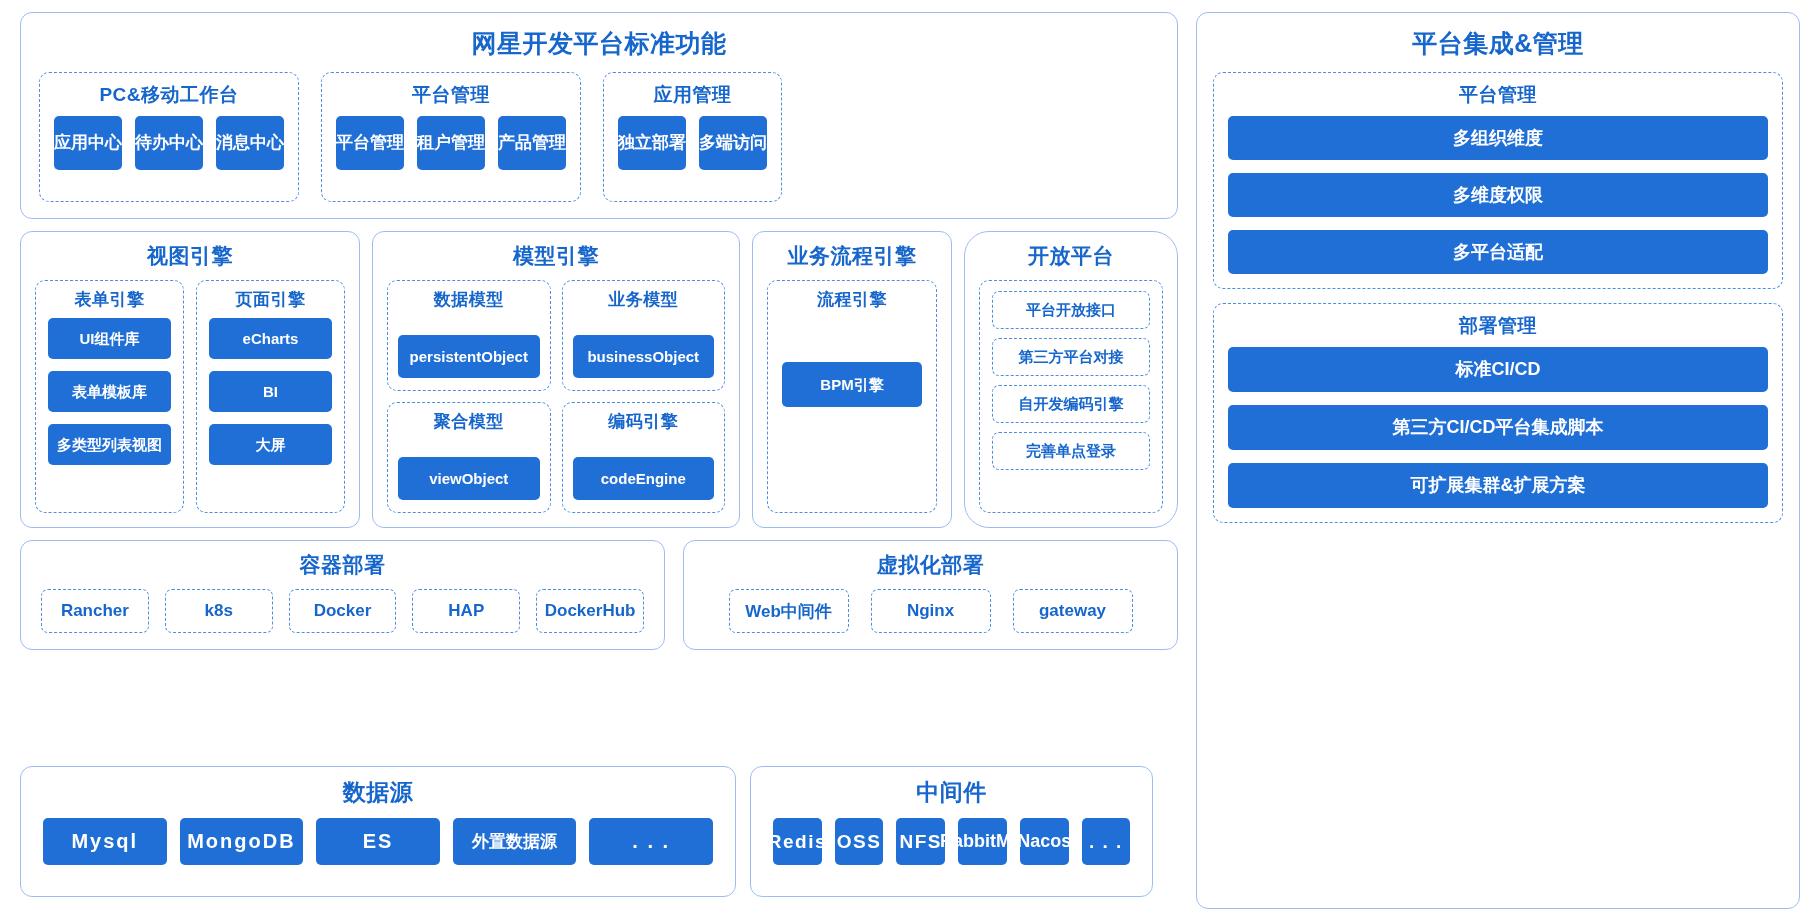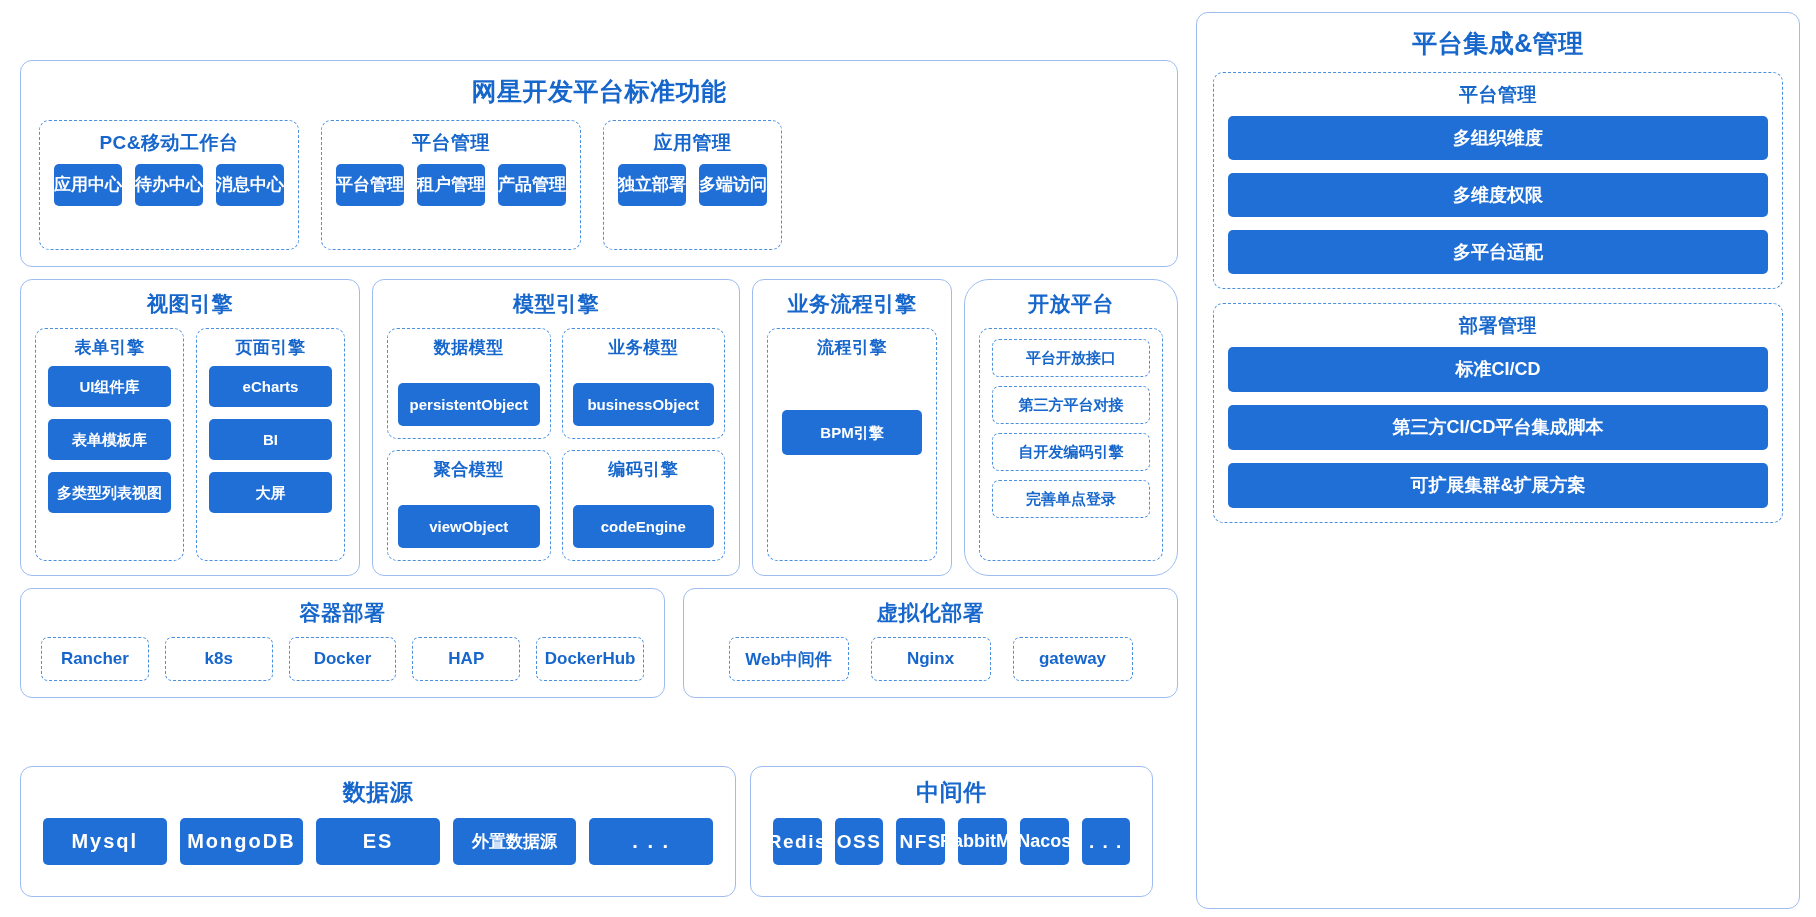--- a/index.html
+++ b/index.html
@@ -22,21 +22,20 @@
     box-sizing: border-box;
     padding: 12px 16px 8px 20px;
     display: flex;
     gap: 18px;
   }
   .col-left {
     flex: 0 0 1158px;
     display: flex;
     flex-direction: column;
     gap: 12px;
-    margin-top: 48px;
   }
   .col-right {
     flex: 1 1 auto;
     display: flex;
     flex-direction: column;
   }
 
   
   .card {
     border: 1.5px solid #9dbdf0;
@@ -104,21 +103,21 @@
   .grp-workbench { flex: 1 1 412px; }
   .grp-platform  { flex: 1 1 412px; }
   .grp-appmgmt   { flex: 0 0 290px; }
   .grp-chips {
     display: flex;
     gap: 13px;
     justify-content: center;
     padding-bottom: 4px;
   }
   .grp-chips .chip {
-    height: 42px;
+    height: 54px;
     font-size: 17px;
     flex: 1 1 0;
     min-width: 0;
   }
 
   
   .row2 { display: flex; gap: 12px; height: 297px; }
   .view-engine  { flex: 0 0 340px; }
   .model-engine { flex: 0 0 368px; }
   .bpm-engine   { flex: 0 0 200px; }

